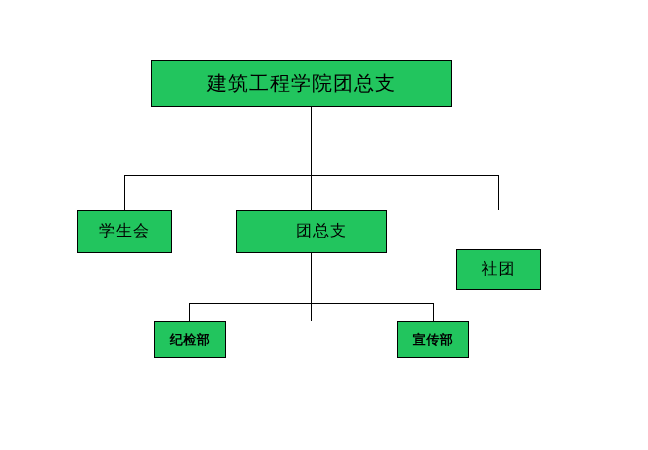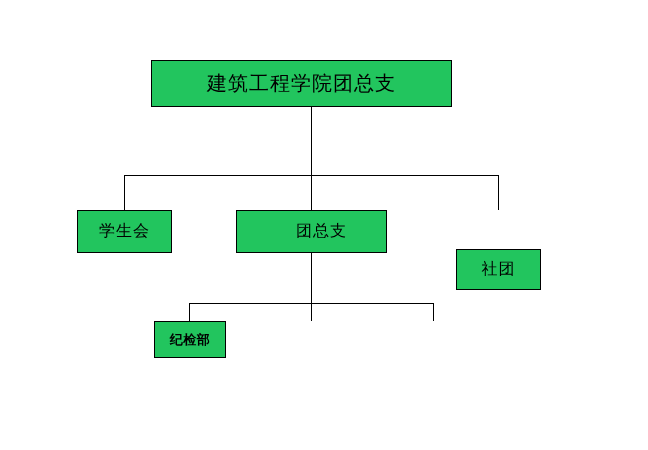--- a/index.html
+++ b/index.html
@@ -89,14 +89,17 @@
 
   <div class="line line-v" style="left:189px; top:303px; width:1px; height:18px;"></div>
   <div class="line line-v" style="left:311px; top:303px; width:1px; height:18px;"></div>
   <div class="line line-v" style="left:433px; top:303px; width:1px; height:18px;"></div>
 
   <div class="node node-leaf" style="left:154px; top:321px; width:72px; height:37px;">
     <span>纪检部</span>
   </div>
 
 
+  <div class="node node-leaf" style="left:397px; top:321px; width:72px; height:37px;">
+    <span>宣传部</span>
+  </div>
 
 </div>
 
 </body></html>

